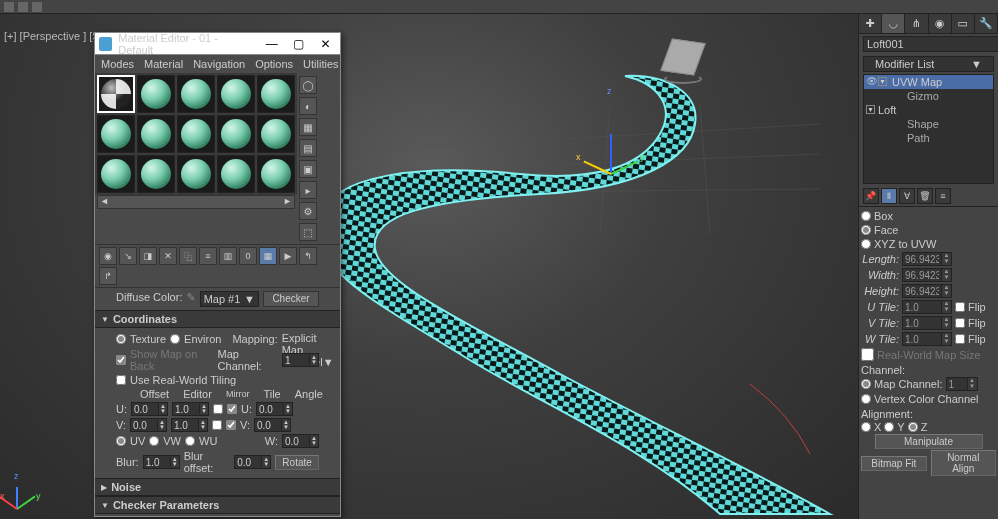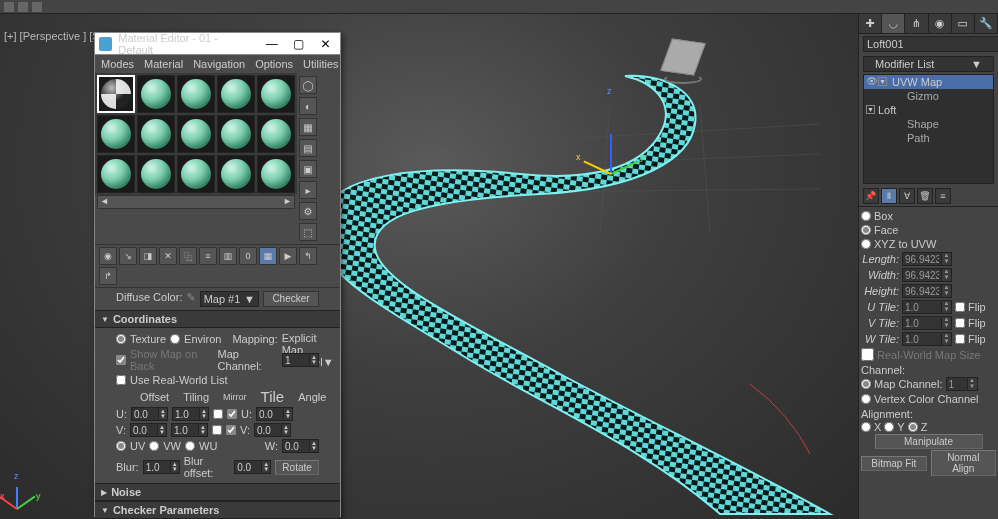--- a/index.html
+++ b/index.html
@@ -288,27 +288,27 @@
       <div class="me-spin">
           <input value="1" style="">
           <div class="ar">
             <span>▲</span>
             <span>▼</span>
           </div>
         </div>
     </div>
     <div class="row">
       <input type="checkbox" class="chk" style="">
-      <span>Use Real-World List</span>
+      <span>Use Real-World Tiling</span>
     </div>
     <div class="row" style="padding-left:24px;gap:14px;color:#aaa">
       <span>Offset</span>
-      <span>Tiling</span>
+      <span>Editor</span>
       <span style="font-size:9px">Mirror</span>
-      <span style="font-size:15px">Tile</span>
+      <span style="font-size:11px">Tile</span>
       <span>Angle</span>
     </div>
     <div class="row">
       <span>U:</span>
       <div class="me-spin">
           <input value="0.0" style="">
           <div class="ar">
             <span>▲</span>
             <span>▼</span>
           </div>

